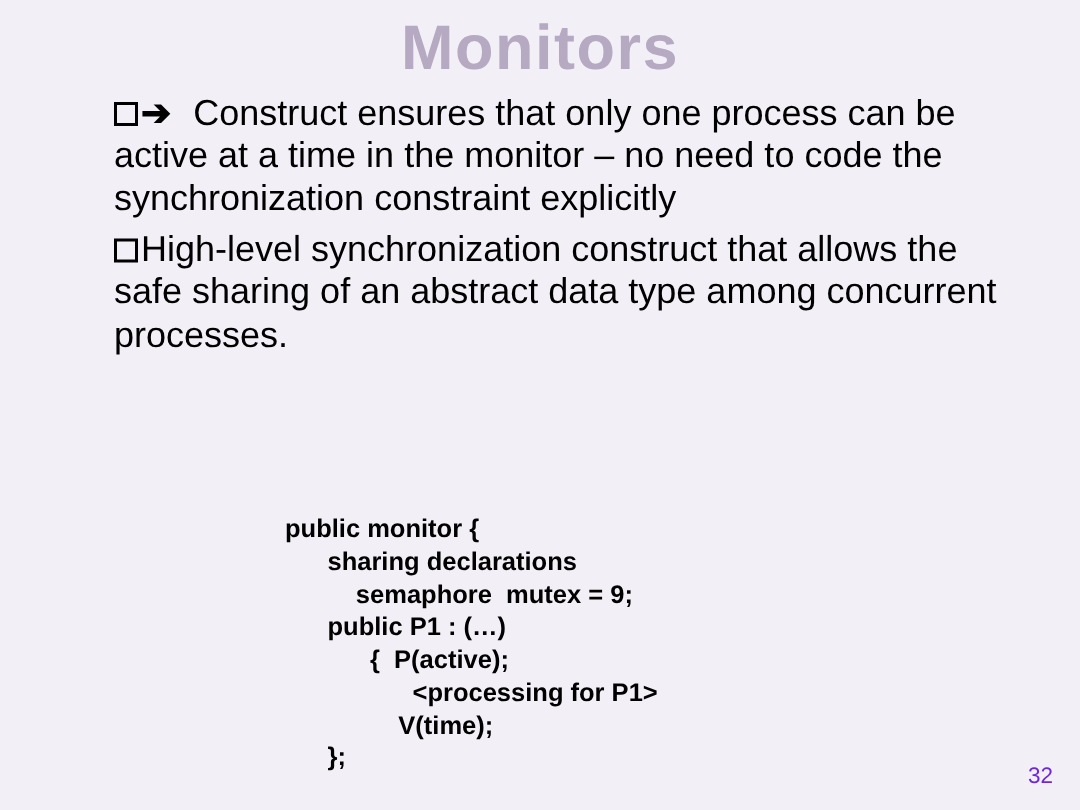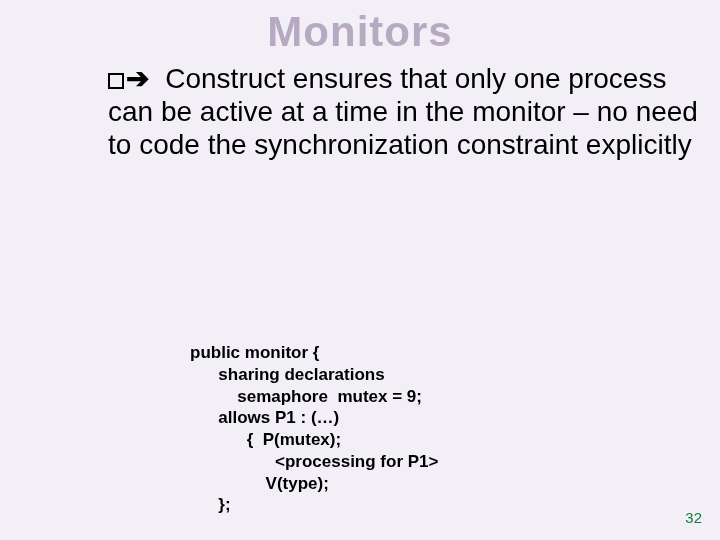--- a/index.html
+++ b/index.html
@@ -27,23 +27,22 @@
     font-size: 42px;
     font-weight: bold;
     color: #b6a9c2;
     letter-spacing: 1px;
   }
   .body {
     position: absolute;
     top: 62px;
     left: 76px;
     width: 590px;
-    font-size: 28px;
+    font-size: 24px;
     line-height: 1.18;
-    margin-left: 32px;
   }
   .bullet {
     margin-bottom: 6px;
   }
   .marker {
     display: inline-block;
     vertical-align: top;
   }
   .square {
     display: inline-block;
@@ -67,40 +66,43 @@
     font-weight: bold;
     line-height: 1.28;
     white-space: pre;
     font-family: Arial, Helvetica, sans-serif;
   }
   .pagenum {
     position: absolute;
     right: 18px;
     bottom: 14px;
     font-size: 15px;
-    color: #15803d;
+    color: #6d28d9;
   }
 </style>
 </head>
 <body>
 
 <div class="slide">
 
   <div class="title">Monitors</div>
 
   <div class="body">
     <div class="bullet">
       <span class="marker"><span class="square"></span></span><span class="arrow">➔</span><span> Construct ensures that only one process can be active at a time in the monitor – no need to code the synchronization constraint explicitly</span>
     </div>
+    <div class="bullet">
+      <span class="marker"><span class="square"></span></span><span>High-level synchronization construct that allows the safe sharing of an abstract data type among concurrent processes.</span>
+    </div>
   </div>
 
   <div class="code"><span>public monitor {</span>
 <span>      sharing declarations</span>
 <span>          semaphore  mutex = 9;</span>
-<span>      allows P1 : (…)</span>
-<span>            {  P(mutex);</span>
+<span>      public P1 : (…)</span>
+<span>            {  P(active);</span>
 <span>                  &lt;processing for P1&gt;</span>
-<span>                V(type);</span>
+<span>                V(time);</span>
 <span>      };</span></div>
 
   <div class="pagenum">32</div>
 
 </div>
 
 </body></html>

